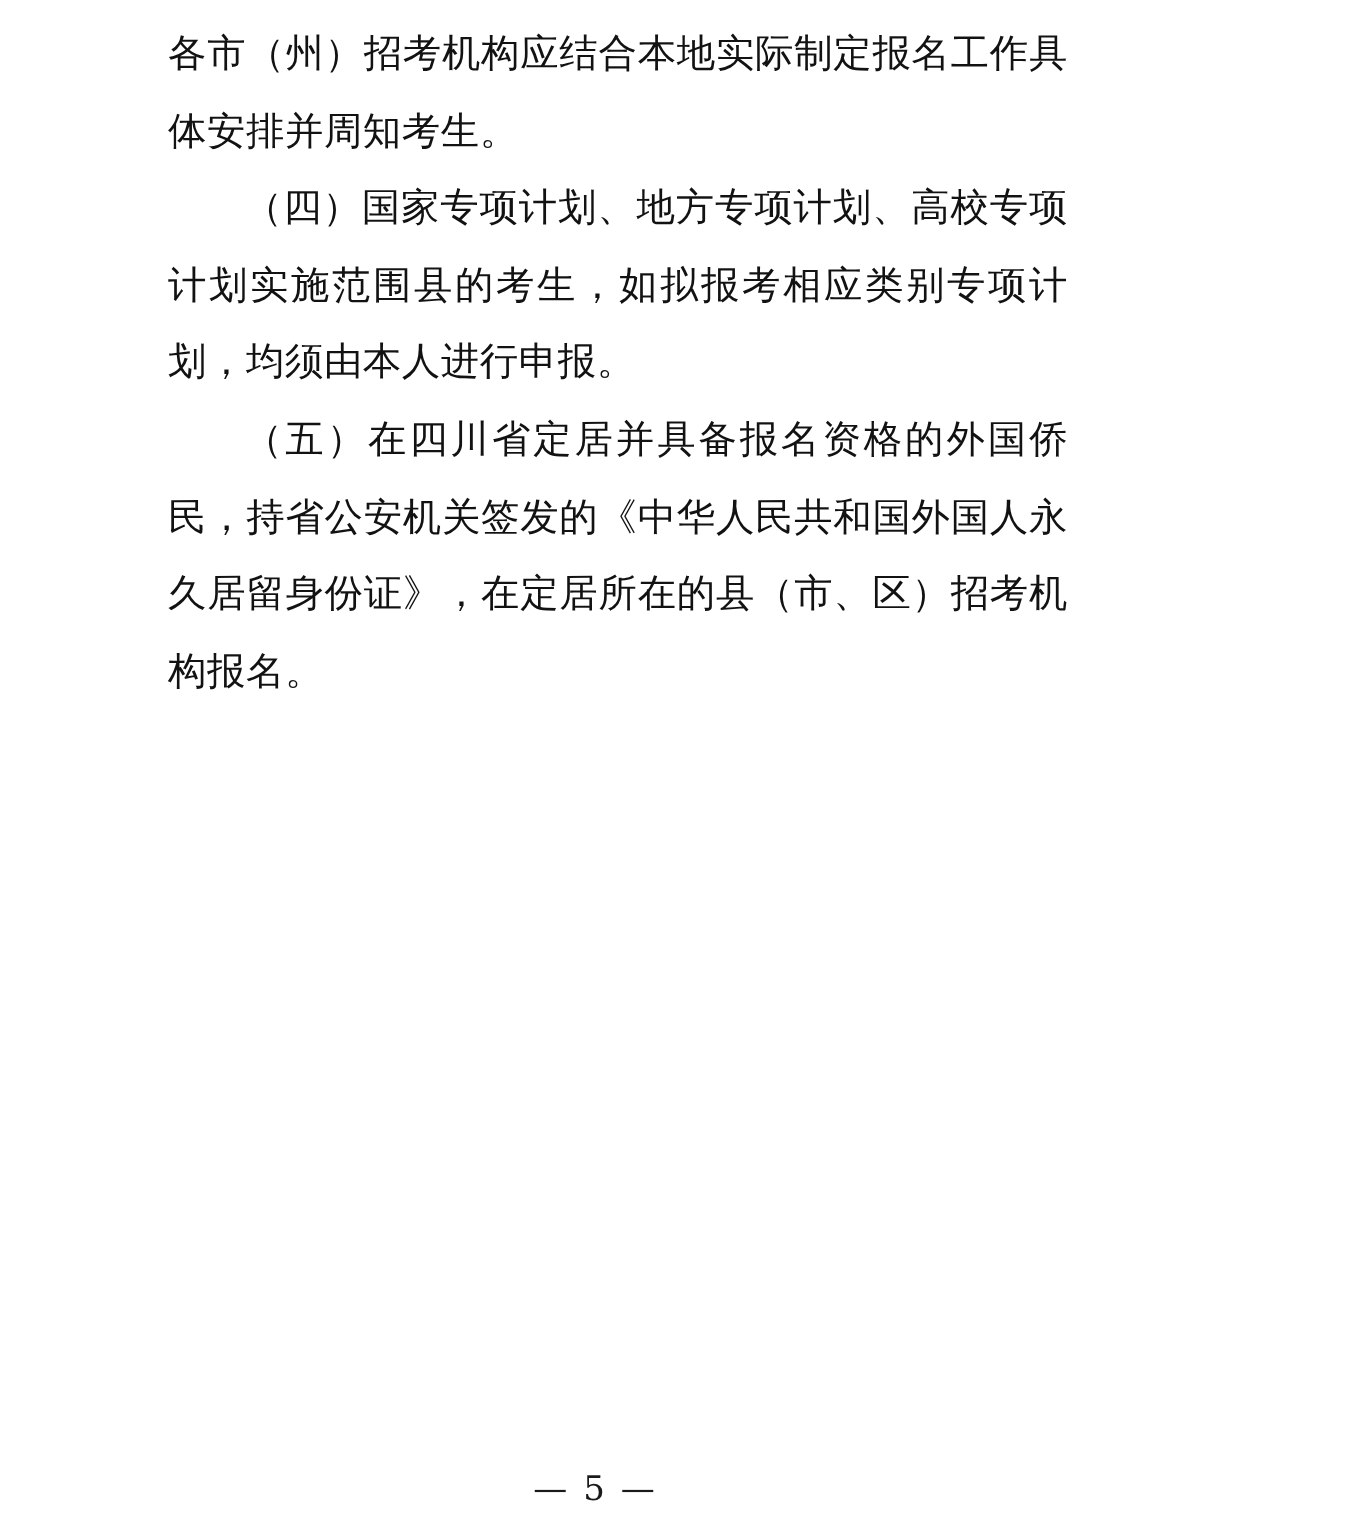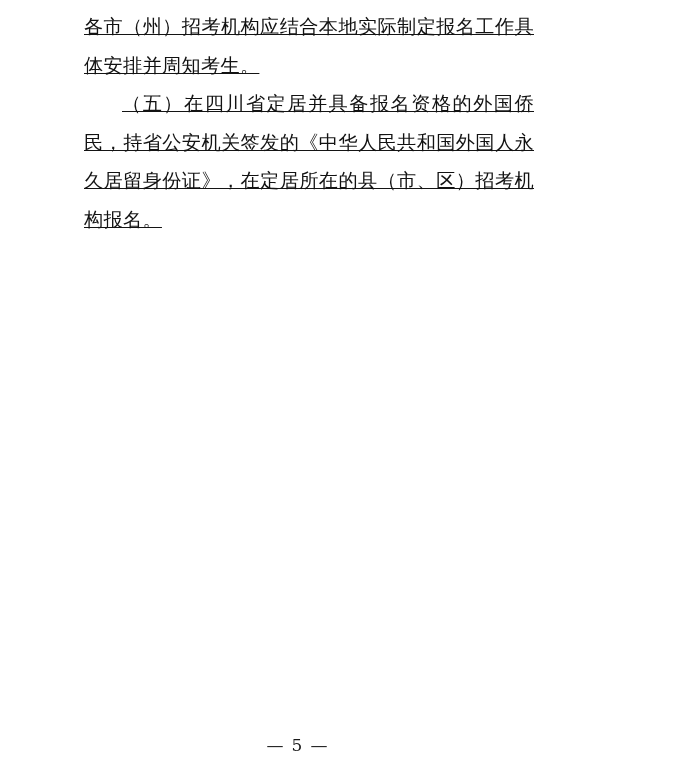--- a/index.html
+++ b/index.html
@@ -14,21 +14,20 @@
     color: #141414;
     position: relative;
     overflow: hidden;
   }
   .page {
     position: relative;
     width: 596px;
     height: 767px;
     box-sizing: border-box;
     padding: 8px 62px 0 84px;
-    text-decoration: underline;
   }
   .para {
     font-size: 19.2px;
     line-height: 38.6px;
     text-align: justify;
     text-justify: inter-ideograph;
     letter-spacing: 0.3px;
     margin: 0;
     text-indent: 0;
     color: #121212;
@@ -58,20 +57,21 @@
 </style>
 </head>
 <body>
 
 <div class="page">
 
   <p class="para">各市（州）招考机构应结合本地实际制定报名工作具体安排并周知考生。</p>
 
 
 
+  <p class="para indent">（四）国家专项计划、地方专项计划、高校专项计划实施范围县的考生，如拟报考相应类别专项计划，均须由本人进行申报。</p>
 
   <p class="para indent">（五）在四川省定居并具备报名资格的外国侨民，持省公安机关签发的《中华人民共和国外国人永久居留身份证》，在定居所在的县（市、区）招考机构报名。</p>
 
   <div class="footer">
     <span>—</span><span class="pnum">5</span><span>—</span>
   </div>
 
 </div>
 
 </body></html>

